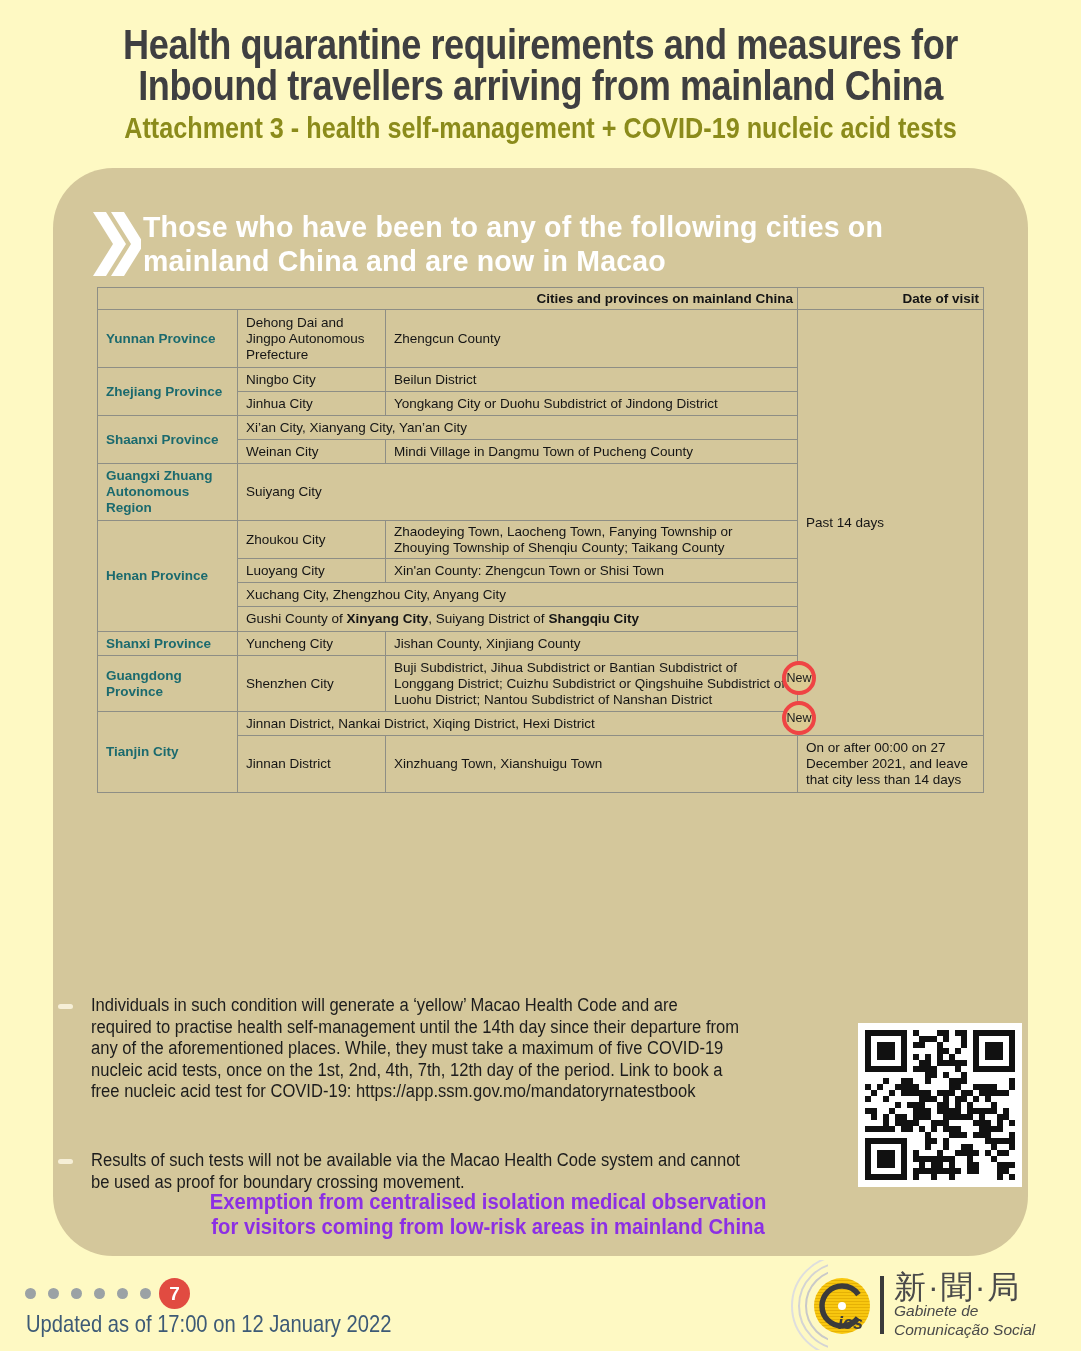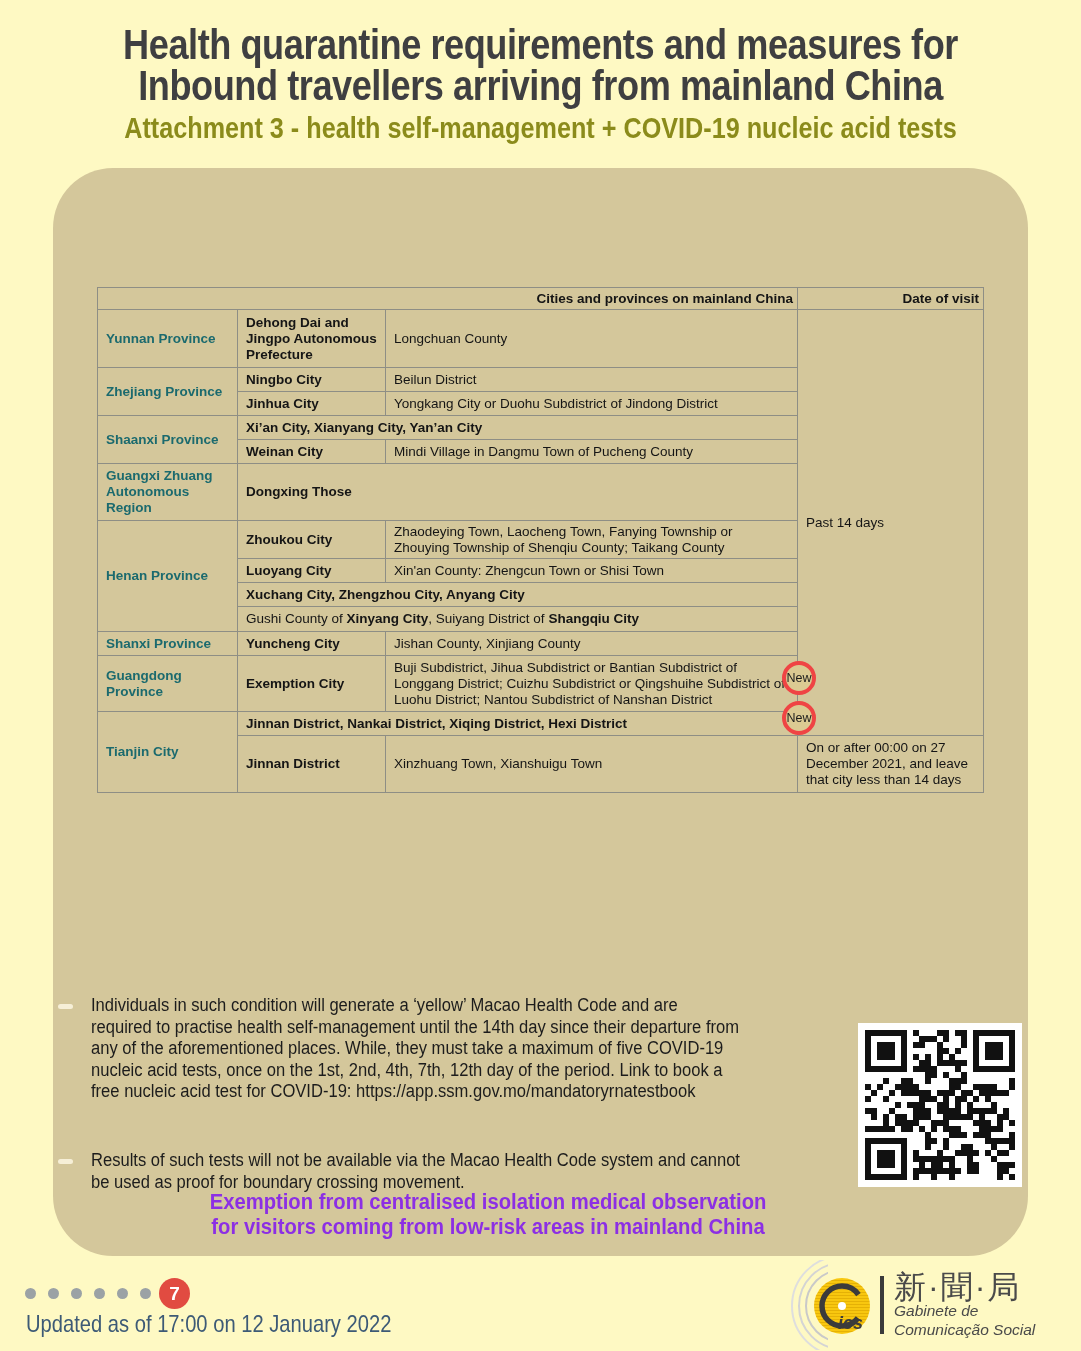--- a/index.html
+++ b/index.html
@@ -30,21 +30,21 @@
     white-space:pre-line; transform:scaleX(0.95); transform-origin:left top;
     letter-spacing:0.2px; margin-left:2px;
   }
 
   
   .cities-table{ position:absolute; left:44px; top:119px; width:886px;
     border-collapse:collapse; table-layout:fixed; font-size:13.5px; line-height:16px; color:#151515; }
   .cities-table th, .cities-table td{ border:1px solid #8e8e85; padding:2px 8px; vertical-align:middle; text-align:left; }
   .cities-table th{ text-align:right; font-size:13.5px; height:22px; padding:2px 4px; }
   td.prov{ color:#1b6a6e; font-weight:bold; }
-  td.city{ font-weight:bold; }
+  td.city{ font-weight:normal; }
   td.datecell{ vertical-align:middle; }
   tr.h58 td{ height:58px; } tr.h57 td{ height:57px; } tr.h56 td{ height:56px; }
   tr.h38 td{ height:38px; } tr.h25 td{ height:25px; } tr.h24 td{ height:24px; }
 
   
   .new-badge{ position:absolute; width:34px; height:34px; border-radius:50%;
     background:#dbca92; border:4px solid #ef4444; color:#1c1c1c; font-size:12.5px;
     display:flex; align-items:center; justify-content:center; }
   .new-badge.b1{ left:729px; top:493px; }
   .new-badge.b2{ left:729px; top:533px; }
@@ -82,39 +82,47 @@
 <body>
 
 <div class="page">
 
   <div class="page-title">Health quarantine requirements and measures for
 Inbound travellers arriving from mainland China</div>
   <div class="page-subtitle">Attachment 3 - health self-management + COVID-19 nucleic acid tests</div>
 
   <div class="panel">
 
+    <div class="panel-heading">
+      <svg class="chevrons" viewBox="0 0 48 64">
+        <polygon points="0,0 13,0 33,32 13,64 0,64 20,32" fill="#ffffff"></polygon>
+        <polygon points="18,0 31,0 51,32 31,64 18,64 38,32" fill="#ffffff"></polygon>
+      </svg>
+      <div class="panel-heading-text">Those who have been to any of the following cities on
+mainland China and are now in Macao</div>
+    </div>
 
     <table class="cities-table">
       <colgroup>
           <col style="width:140px">
           <col style="width:148px">
           <col style="width:412px">
           <col style="width:186px">
         </colgroup>
       <thead>
         <tr>
           <th colspan="3">Cities and provinces on mainland China</th>
           <th>Date of visit</th>
         </tr>
       </thead>
       <tbody>
         <tr class="h58">
           <td class="prov">Yunnan Province</td>
           <td class="city">Dehong Dai and Jingpo Autonomous Prefecture</td>
-          <td>Longchuan County</td>
+          <td>Zhengcun County</td>
           <td class="datecell" rowspan="13">Past 14 days</td>
         </tr>
         <tr class="h24">
           <td class="prov" rowspan="2">Zhejiang Province</td>
           <td class="city">Ningbo City</td>
           <td>Beilun District</td>
         </tr>
         <tr class="h24">
           <td class="city">Jinhua City</td>
           <td>Yongkang City or Duohu Subdistrict of Jindong District</td>
@@ -122,21 +130,21 @@
         <tr class="h24">
           <td class="prov" rowspan="2">Shaanxi Province</td>
           <td class="city" colspan="2">Xi’an City, Xianyang City, Yan’an City</td>
         </tr>
         <tr class="h24">
           <td class="city">Weinan City</td>
           <td>Mindi Village in Dangmu Town of Pucheng County</td>
         </tr>
         <tr class="h57">
           <td class="prov">Guangxi Zhuang Autonomous Region</td>
-          <td class="city" colspan="2">Dongxing Those</td>
+          <td class="city" colspan="2">Suiyang City</td>
         </tr>
         <tr class="h38">
           <td class="prov" rowspan="4">Henan Province</td>
           <td class="city">Zhoukou City</td>
           <td>Zhaodeying Town, Laocheng Town, Fanying Township or Zhouying Township of Shenqiu County; Taikang County</td>
         </tr>
         <tr class="h24">
           <td class="city">Luoyang City</td>
           <td>Xin'an County: Zhengcun Town or Shisi Town</td>
         </tr>
@@ -148,21 +156,21 @@
             <span>Gushi County of </span><b>Xinyang City</b><span>, Suiyang District of </span><b>Shangqiu City</b>
           </td>
         </tr>
         <tr class="h24">
           <td class="prov">Shanxi Province</td>
           <td class="city">Yuncheng City</td>
           <td>Jishan County, Xinjiang County</td>
         </tr>
         <tr class="h56">
           <td class="prov">Guangdong Province</td>
-          <td class="city">Exemption City</td>
+          <td class="city">Shenzhen City</td>
           <td>Buji Subdistrict, Jihua Subdistrict or Bantian Subdistrict of Longgang District; Cuizhu Subdistrict or Qingshuihe Subdistrict of Luohu District; Nantou Subdistrict of Nanshan District</td>
         </tr>
         <tr class="h24">
           <td class="prov" rowspan="2">Tianjin City</td>
           <td class="city" colspan="2">Jinnan District, Nankai District, Xiqing District, Hexi District</td>
         </tr>
         <tr class="h57">
           <td class="city">Jinnan District</td>
           <td>Xinzhuang Town, Xianshuigu Town</td>
           <td class="datecell">On or after 00:00 on 27 December 2021, and leave that city less than 14 days</td>

